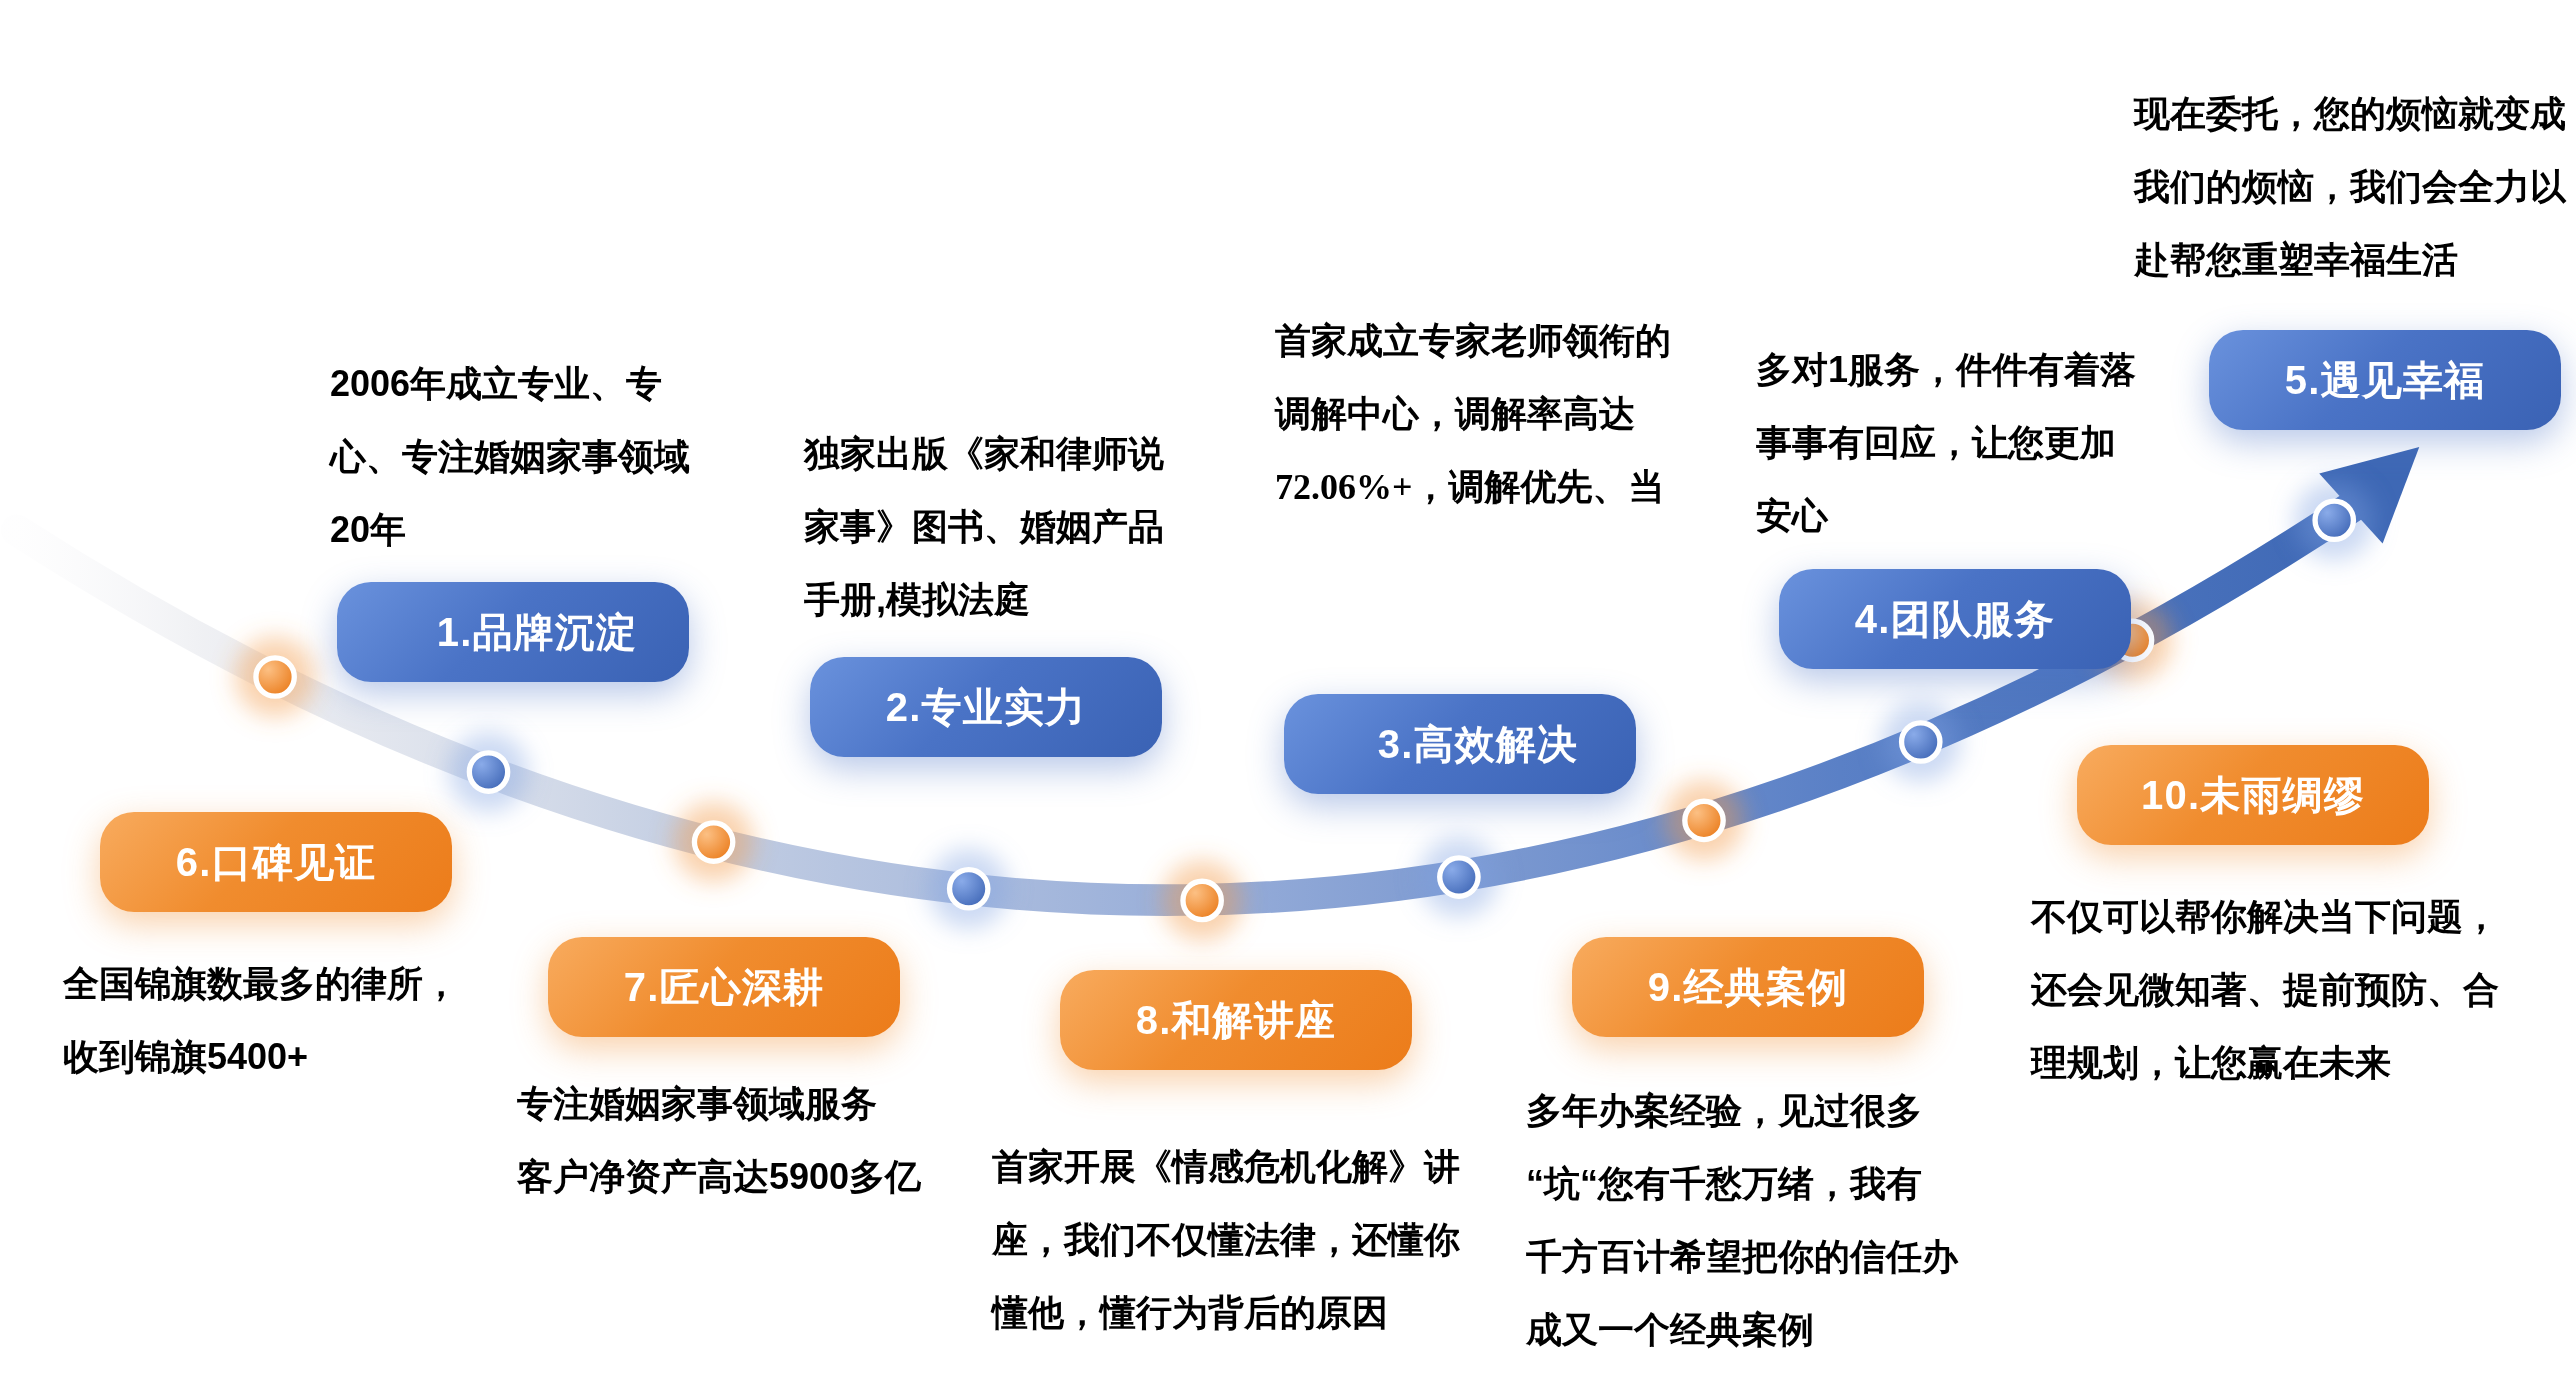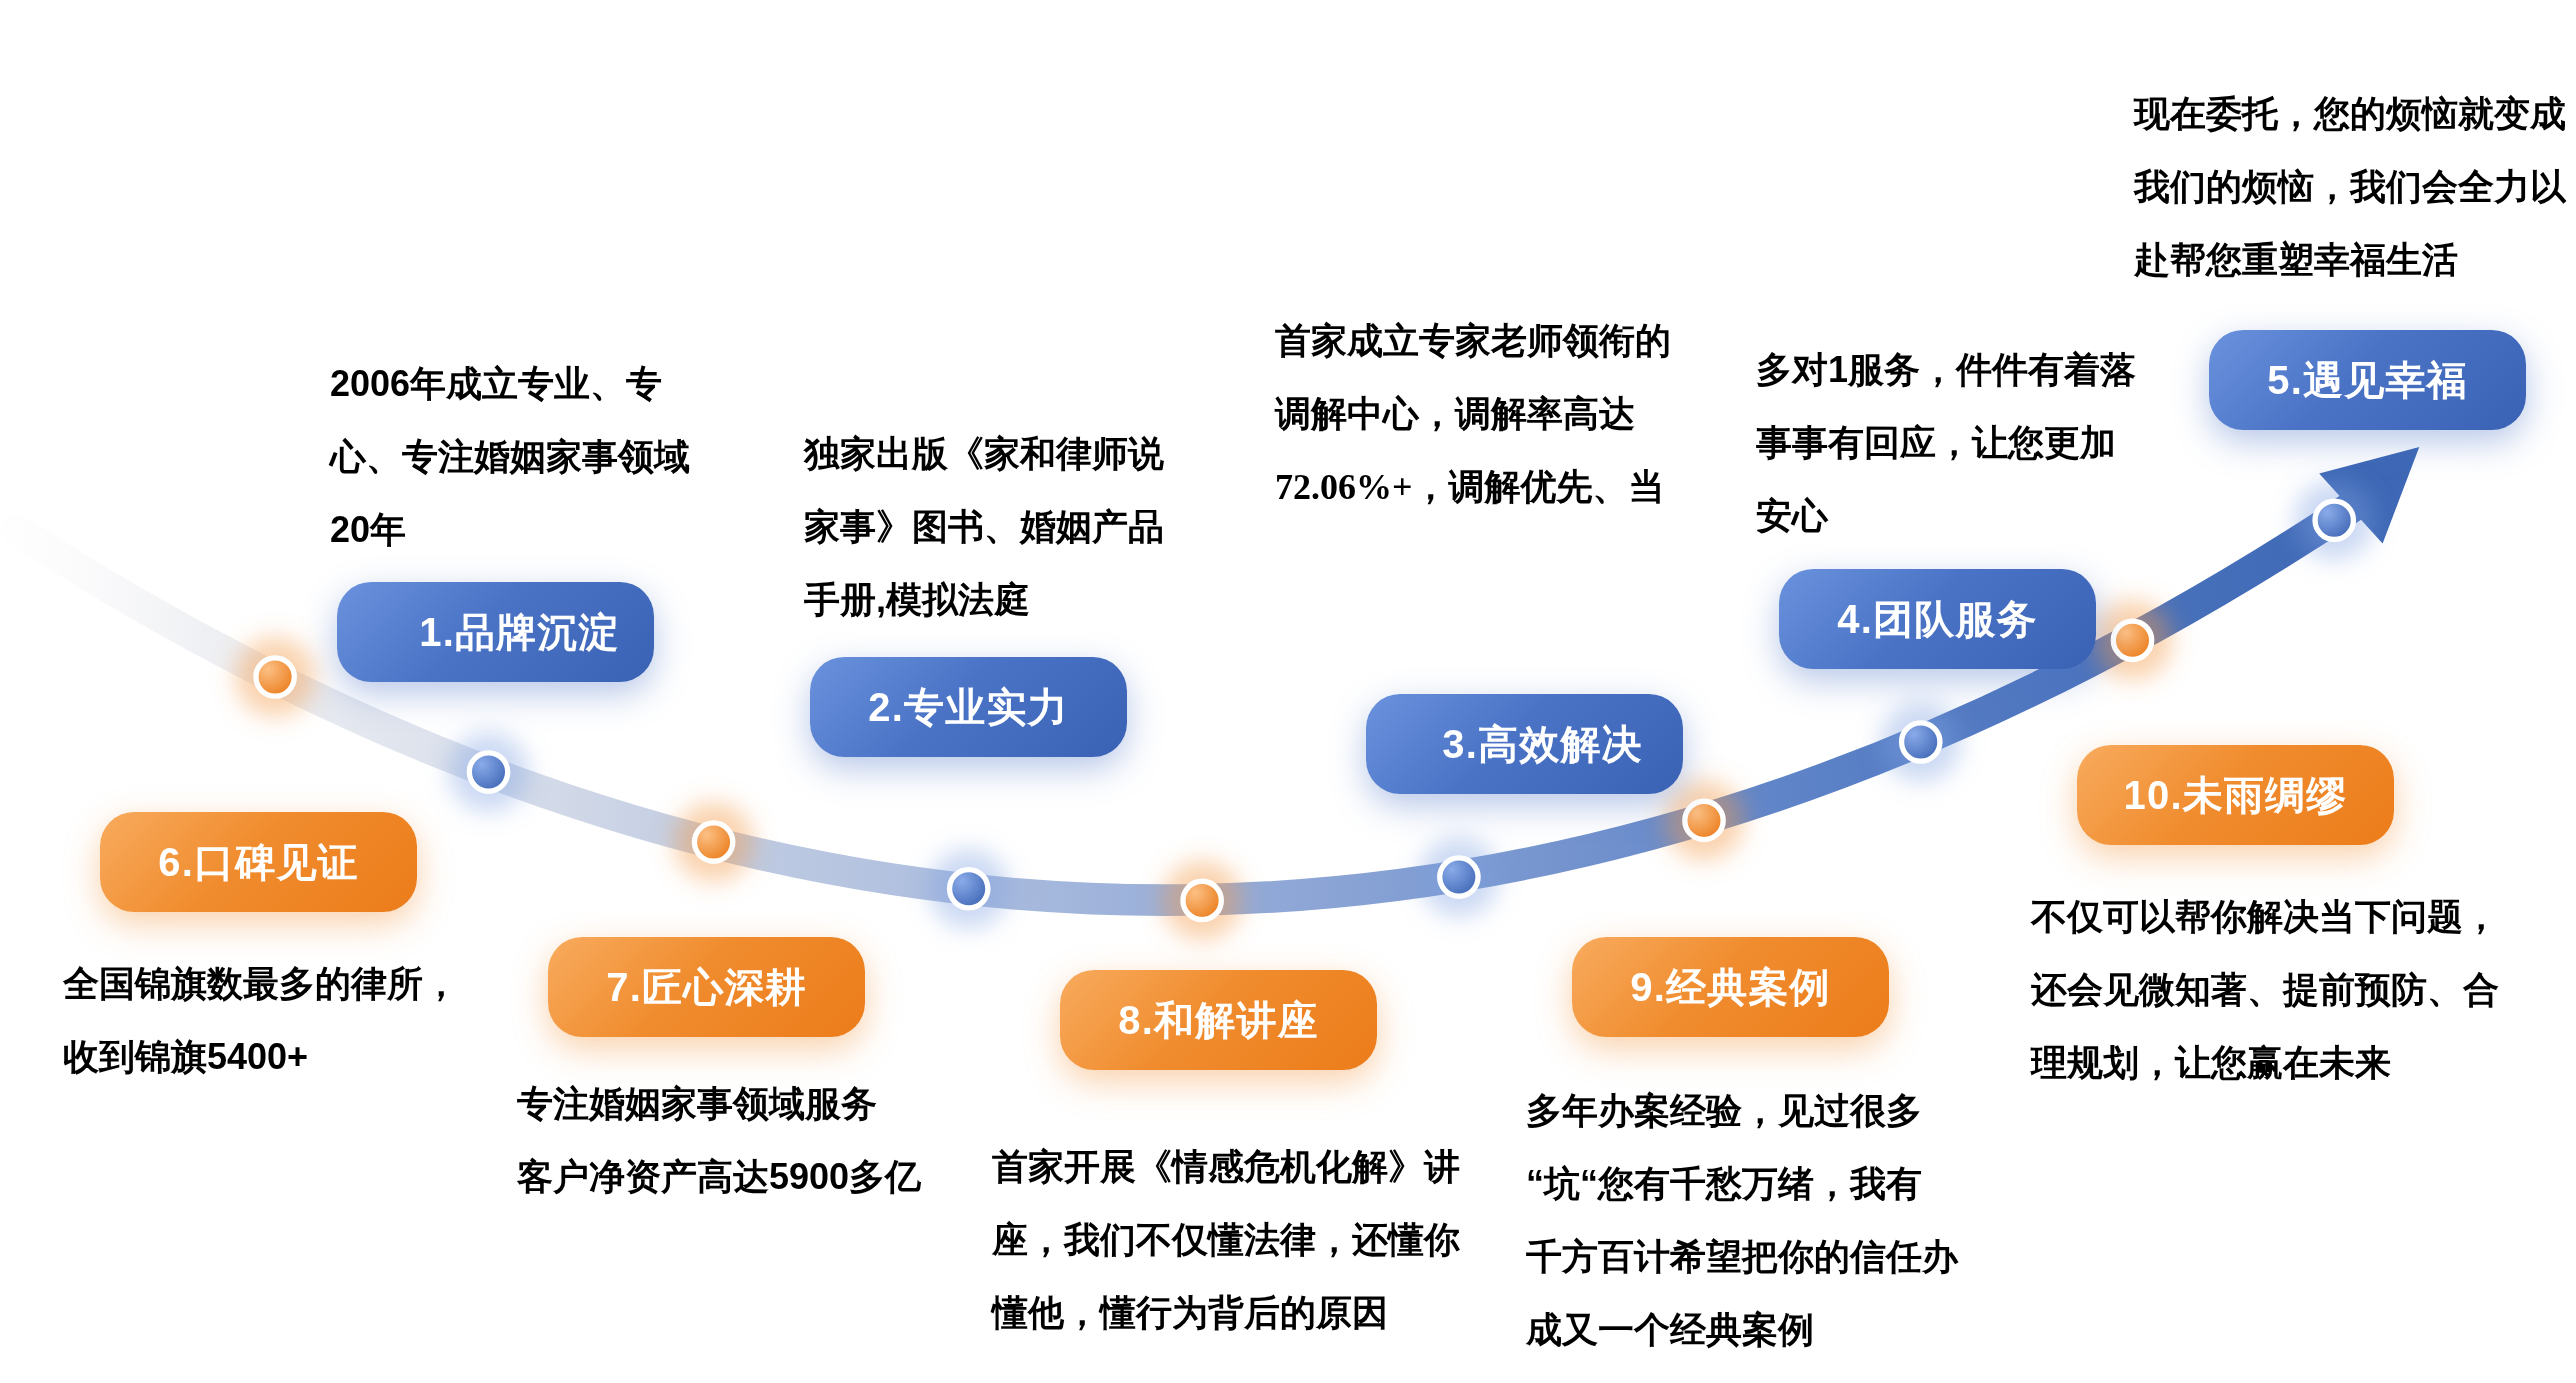--- a/index.html
+++ b/index.html
@@ -13,21 +13,21 @@
     position: relative;
     width: 2576px; height: 1384px;
     background: #ffffff;
   }
   .curve-svg {
     position: absolute; left: 0; top: 0;
     width: 2576px; height: 1384px;
   }
   .pill {
     position: absolute;
-    width: 317px; height: 100px;
+    width: 352px; height: 100px;
     border-radius: 34px;
     color: #ffffff;
     font-size: 40px;
     font-weight: 700;
     display: flex;
     align-items: center;
     justify-content: center;
     letter-spacing: 1.2px;
     white-space: nowrap;
   }
@@ -99,21 +99,21 @@
     <circle cx="721" cy="540" r="11.5" fill="url(#orangeNode)" stroke="#ffffff" stroke-width="3.2"></circle>
     <circle cx="875" cy="526" r="11.5" fill="url(#blueNode)" stroke="#ffffff" stroke-width="3.2"></circle>
     <circle cx="1022" cy="492" r="11.5" fill="url(#orangeNode)" stroke="#ffffff" stroke-width="3.2"></circle>
     <circle cx="1152" cy="445" r="11.5" fill="url(#blueNode)" stroke="#ffffff" stroke-width="3.2"></circle>
     <circle cx="1279" cy="384" r="11.5" fill="url(#orangeNode)" stroke="#ffffff" stroke-width="3.2"></circle>
     <circle cx="1400" cy="312" r="11.5" fill="url(#blueNode)" stroke="#ffffff" stroke-width="3.2"></circle>
   </svg>
 
   <div class="pill blue" style="left:337px;  top:582px;padding-left:48px;">1.品牌沉淀</div>
   <div class="pill blue" style="left:810px; top:657px;">2.专业实力</div>
-  <div class="pill blue" style="left:1366px; top:694px;padding-left:36px;">3.高效解决</div>
+  <div class="pill blue" style="left:1284px; top:694px;padding-left:36px;">3.高效解决</div>
   <div class="pill blue" style="left:1779px; top:569px;">4.团队服务</div>
   <div class="pill blue" style="left:2209px; top:330px;">5.遇见幸福</div>
 
   <div class="pill orange" style="left:100px;  top:812px;">6.口碑见证</div>
   <div class="pill orange" style="left:548px;  top:937px;">7.匠心深耕</div>
   <div class="pill orange" style="left:1060px; top:970px;">8.和解讲座</div>
   <div class="pill orange" style="left:1572px; top:937px;">9.经典案例</div>
   <div class="pill orange" style="left:2077px; top:745px;">10.未雨绸缪</div>
 
   <div class="desc" style="left:330px;  top:347px;">

